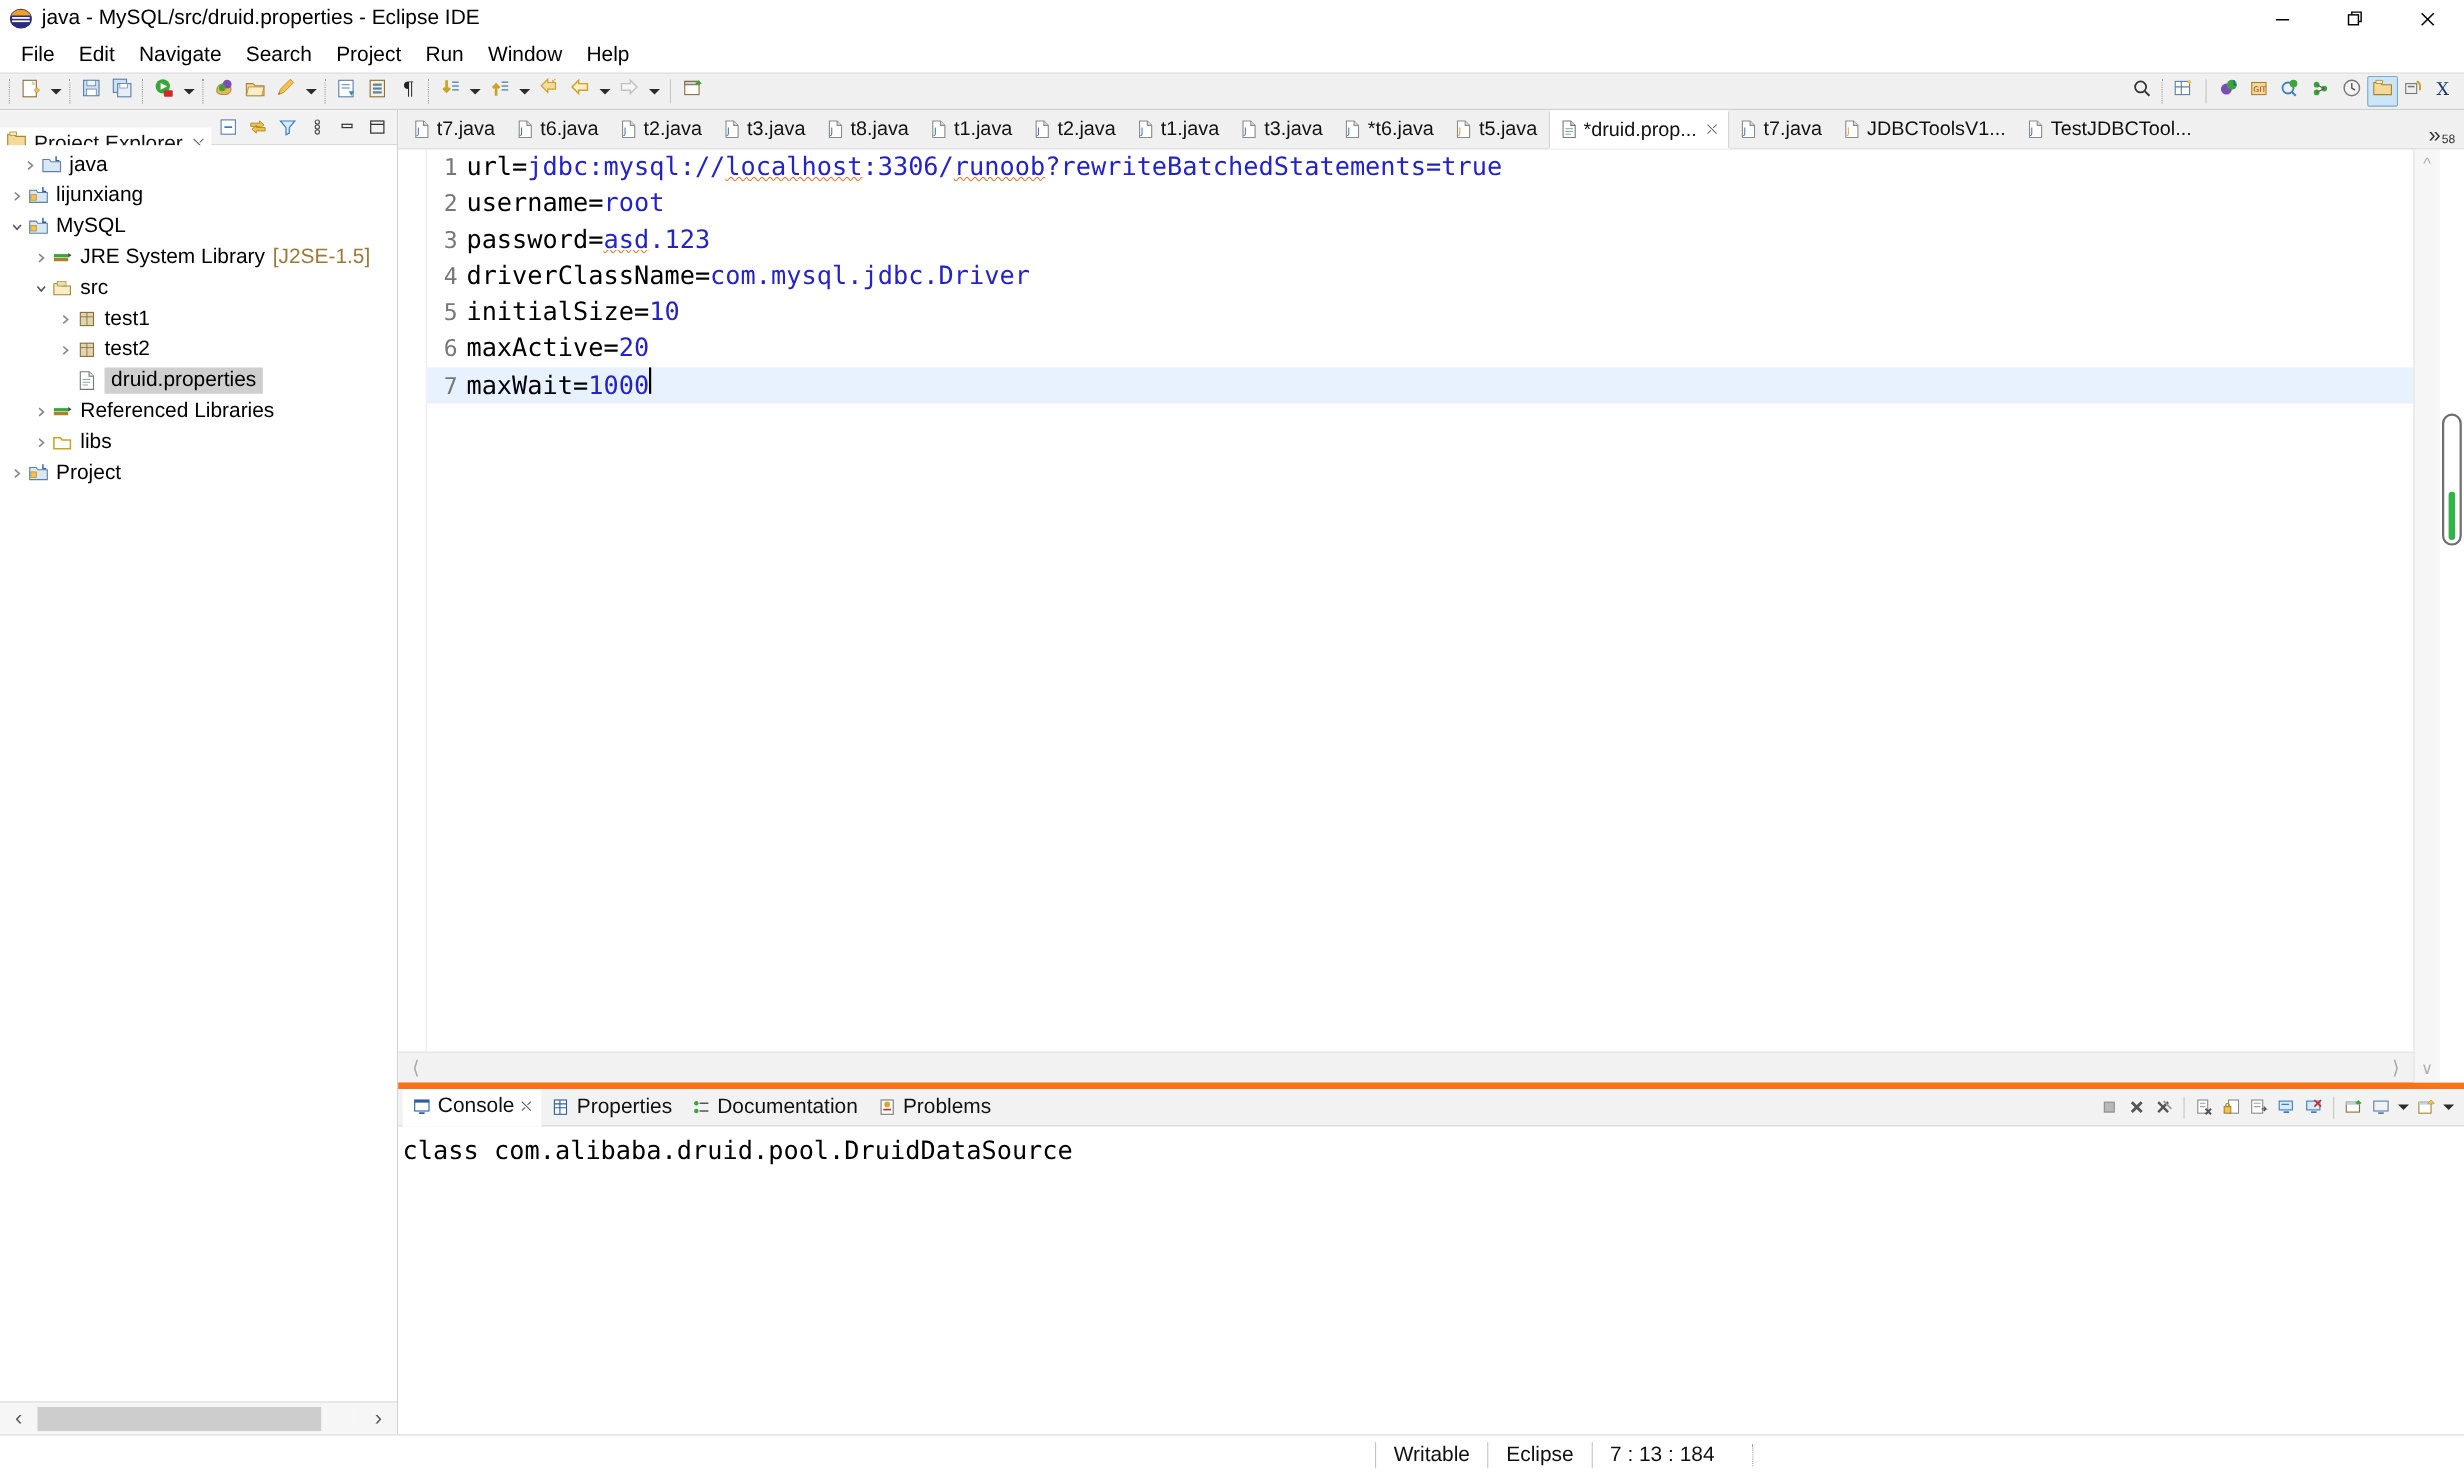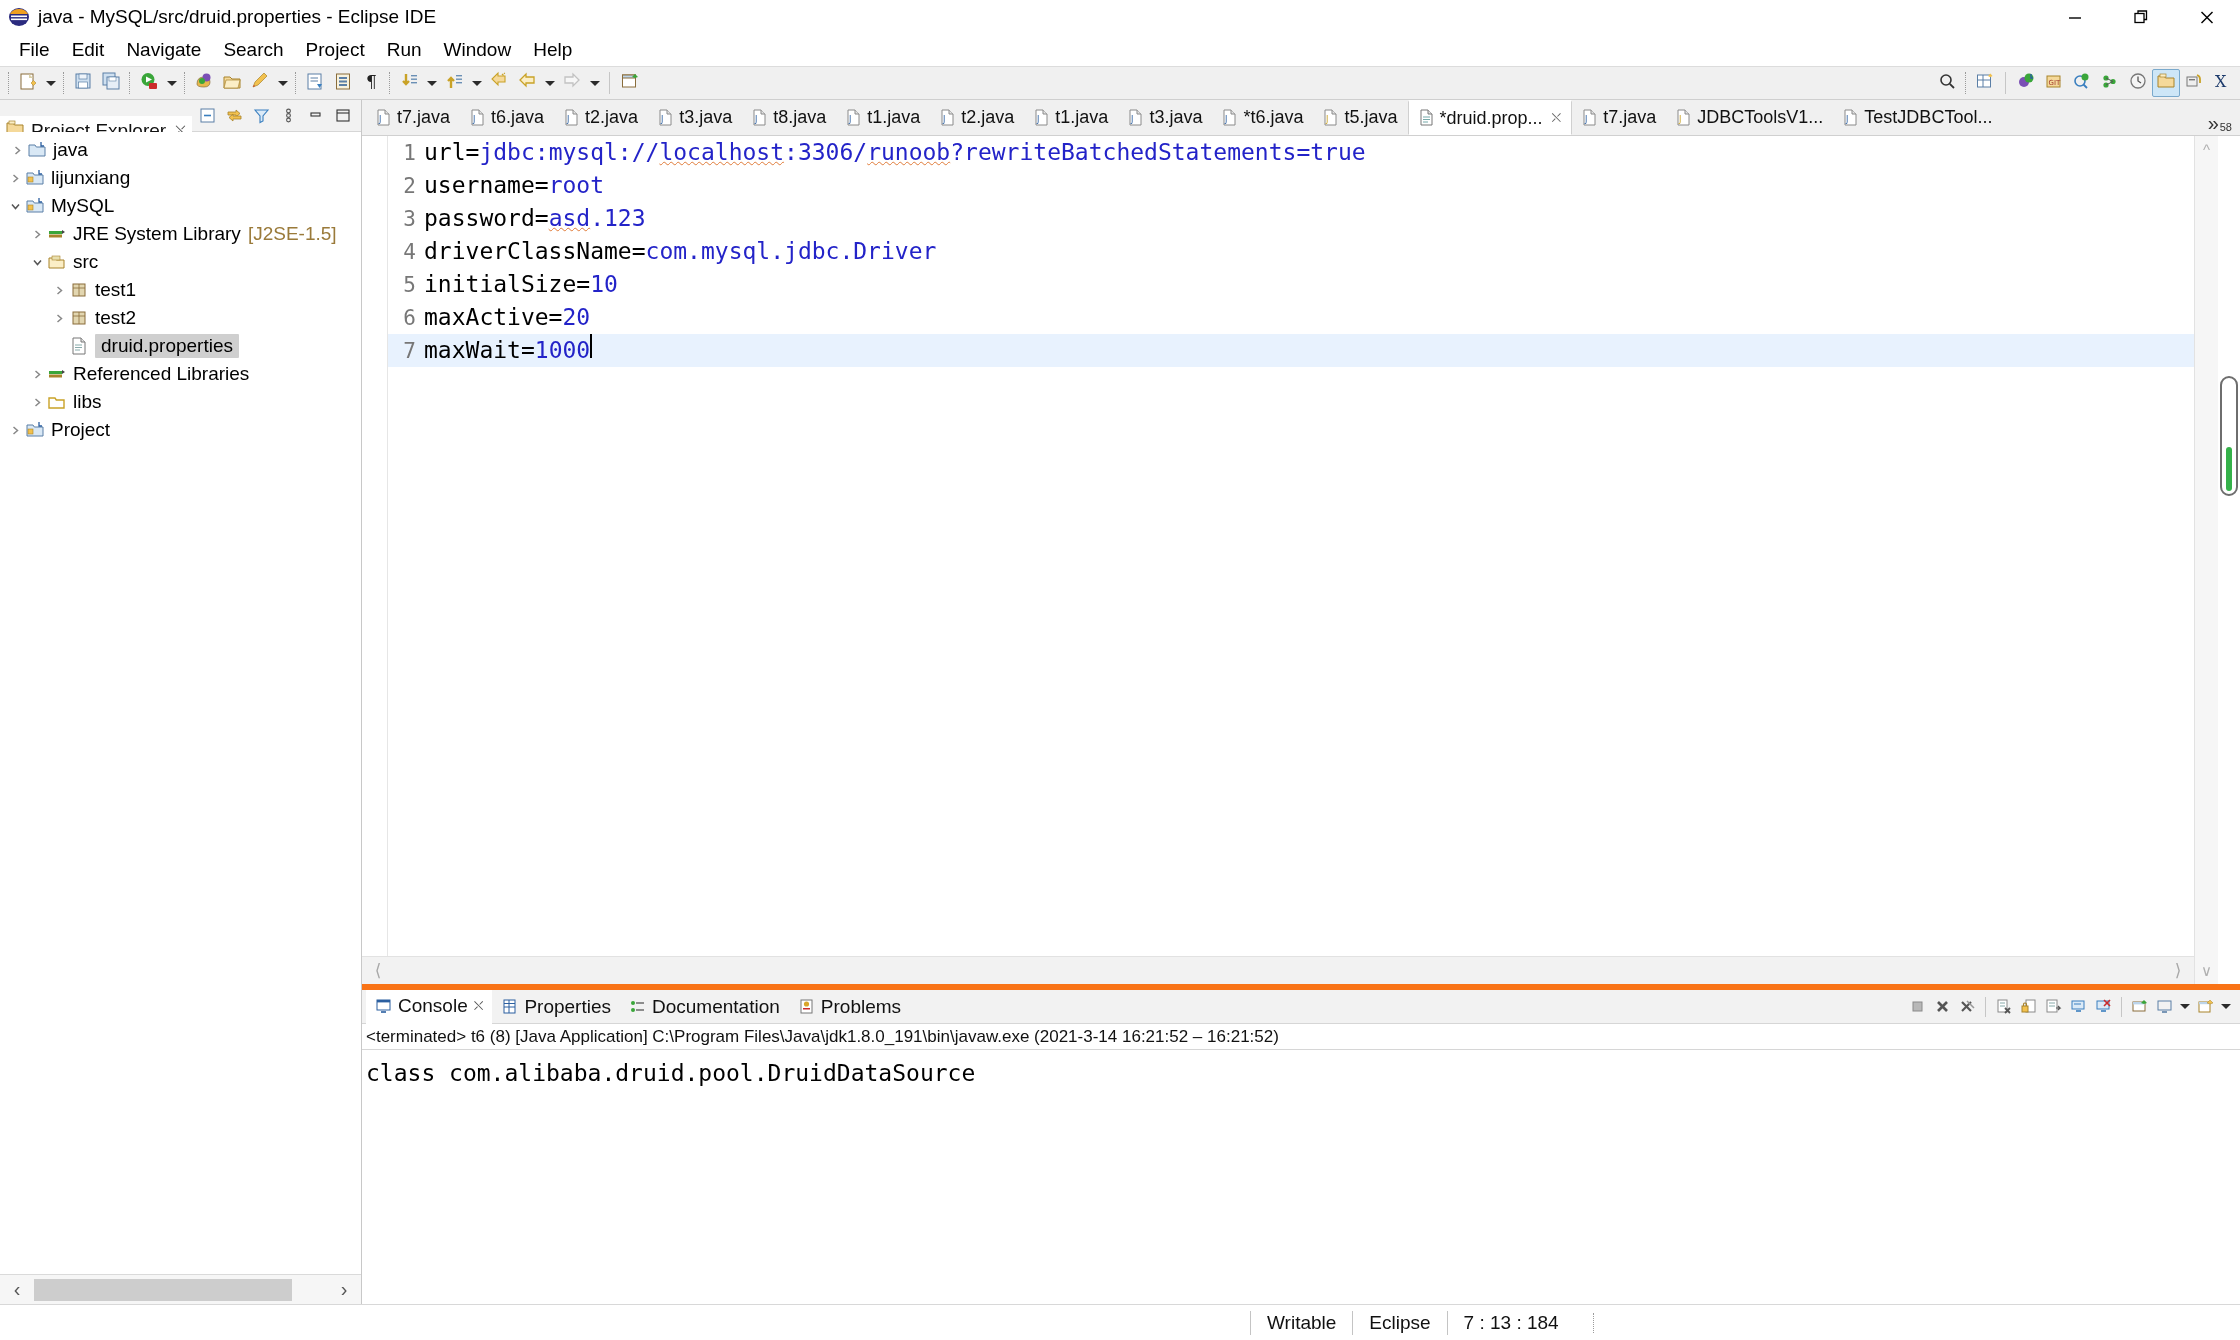--- a/index.html
+++ b/index.html
@@ -478,21 +478,21 @@
             <svg width="17" height="17">
                 <rect x="3" y="3" width="12" height="11" fill="none" stroke="#333" stroke-width="1.1"></rect>
                 <line x1="3" y1="6" x2="15" y2="6" stroke="#333" stroke-width="1.1"></line>
               </svg>
           </div>
         </div>
       </div>
 
       <div class="tree">
 
-        <div class="trow" style="padding-left:8px">
+        <div class="trow" style="padding-left:18px">
           <span class="twist">
               <svg width="11" height="11">
                 <path d="M3.5 2 L7.5 5.5 L3.5 9" fill="none" stroke="#888" stroke-width="1.5"></path>
               </svg>
             </span>
           <span class="ticon">
             <svg width="20" height="20">
                 <path d="M2 5 h6 l1.3 2 H18 v9 H2 Z" fill="#d9e8f5" stroke="#5b7fa6"></path>
                 <path d="M14 2 v4 h3" stroke="#2b5fa0" stroke-width="1.3" fill="none"></path>
               </svg>
@@ -975,21 +975,20 @@
                 <svg width="17" height="17">
                   <rect x="2" y="4" width="11" height="10" fill="#fff" stroke="#a8832b"></rect>
                   <rect x="2" y="4" width="11" height="2.2" fill="#bcd4ea"></rect>
                   <path d="M10 5 l3-3 3 3 -3 1z" fill="#f2c14e" stroke="#a8832b" stroke-width=".5"></path>
                 </svg>
               </div>
             <div class="ct-arrow"></div>
           </div>
         </div>
 
-        <div class="cons-status">&lt;terminated&gt; t6 (8) [Java Application] C:\Program Files\Java\jdk1.8.0_191\bin\javaw.exe  (2021-3-14 16:21:52 – 16:21:52)</div>
         <div class="cons-out">class com.alibaba.druid.pool.DruidDataSource</div>
       </div>
     </div>
   </div>
 
   <div class="statusbar">
     <div style="width:1250px"></div>
     <div class="sb-div"></div>
     <div class="sb-cell">Writable</div>
     <div class="sb-div"></div>

